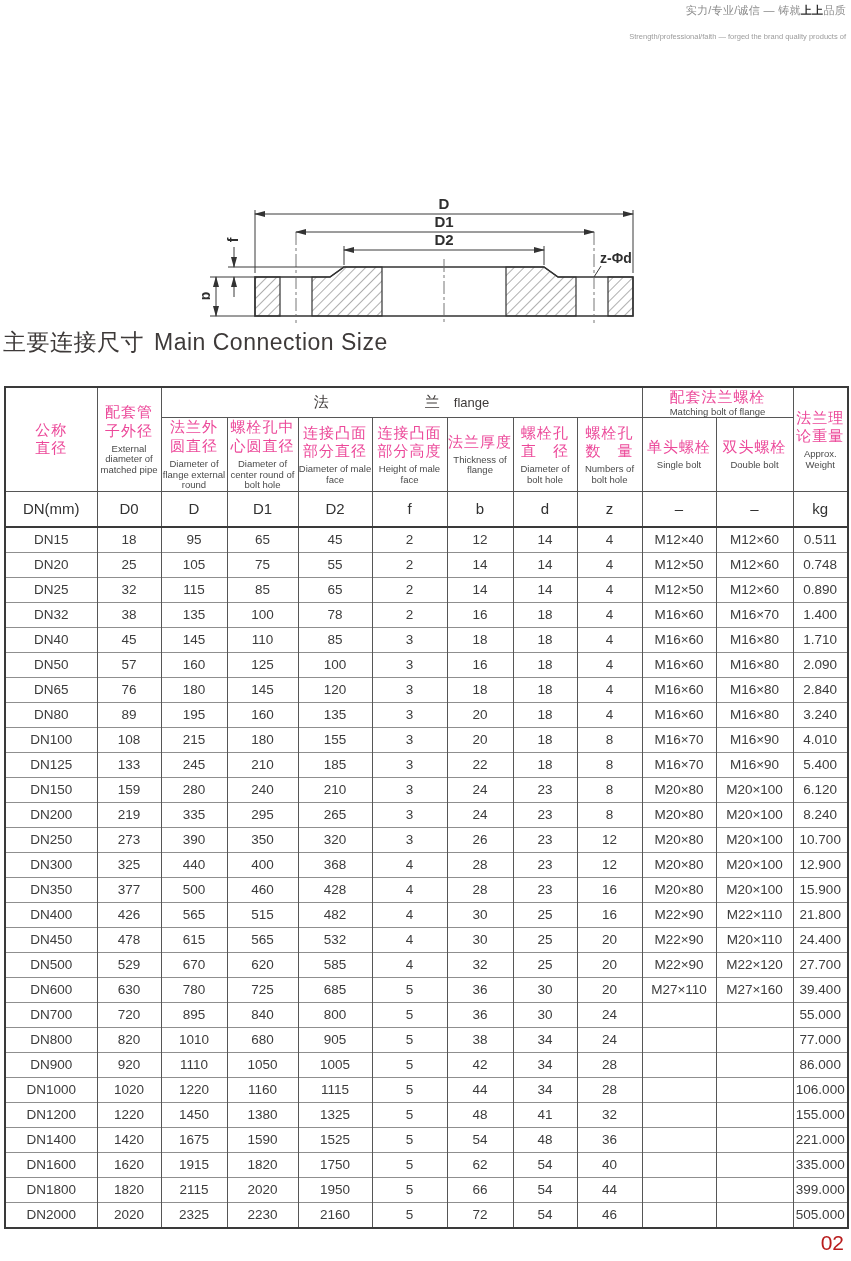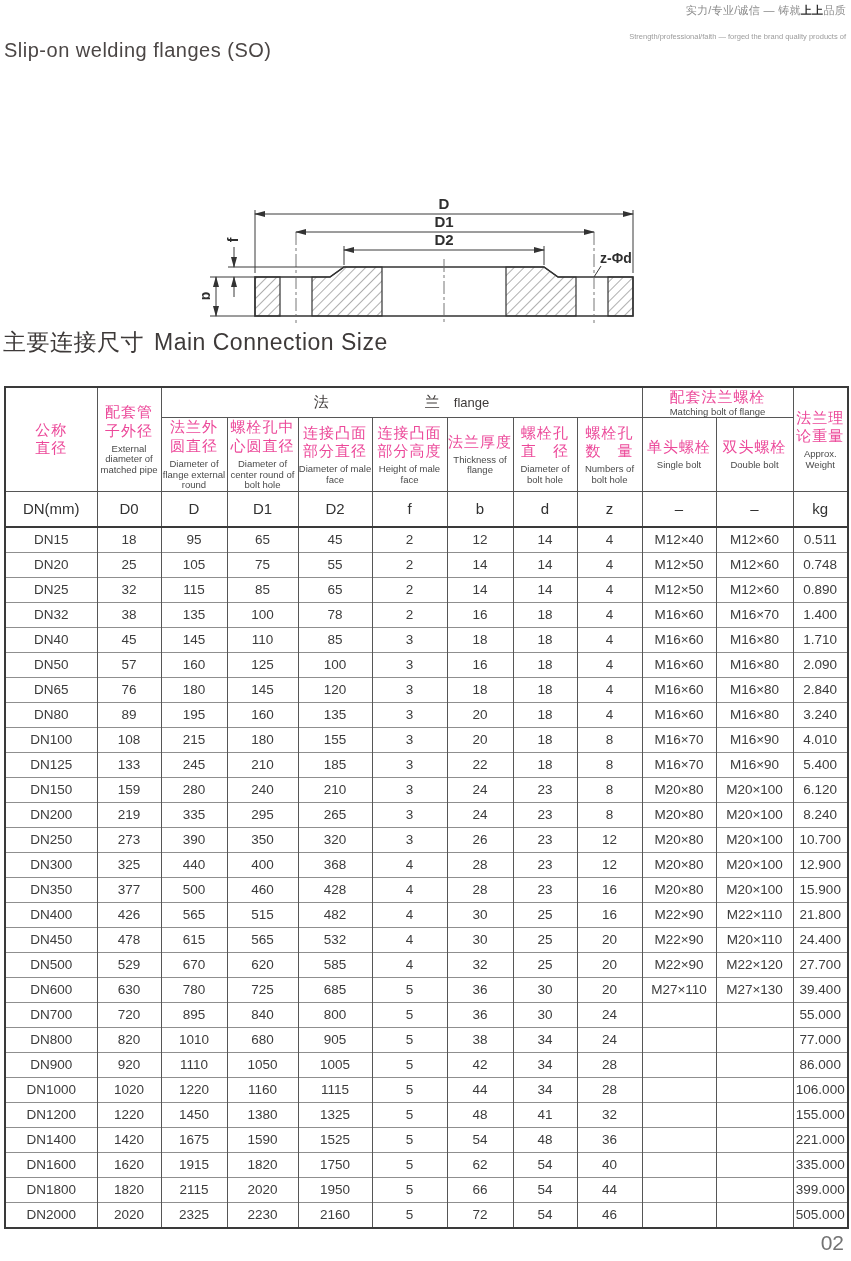--- a/index.html
+++ b/index.html
@@ -39,32 +39,31 @@
   .flange-group { display:flex; justify-content:center; align-items:center; font-size:15px; }
   .flange-group .sp1 { margin-left:96px; }
   .flange-group .sp2 { margin-left:14px; font-size:13px; }
   .symbols-row td { height:34px; font-size:15px; text-align:center; color:#323232;
                     border:1px solid #565656; border-bottom:2px solid #3a3a3a; }
   tbody.data td { height:24px; font-size:13.5px; text-align:center; color:#3c3c3c;
                   border-left:1px solid #565656; border-right:1px solid #565656;
                   border-top:1px solid #8f8f8f; white-space:nowrap; overflow:hidden; }
   tbody.data tr:first-child td { border-top:none; }
   
-  .page-number { position:absolute; top:1231px; right:7px; font-size:21px; color:#737373; }
+  .page-number { position:absolute; top:1231px; right:7px; font-size:21px; color:#b91c1c; }
 </style>
 </head>
 <body>
 
 <div class="brand">
   <div class="slogan"><span>实力/专业/诚信 — 铸就</span><b>上上</b><span>品质</span></div>
   <div class="slogan-en">Strength/professional/faith — forged the brand quality products of</div>
 </div>
 
 <div class="title-block">
-  <div class="title-en">Slip-on welding flanges (SO)</div>
 </div>
 
 <div class="drawing">
 <svg width="448" height="146" viewBox="0 0 448 146" xmlns="http://www.w3.org/2000/svg">
   <defs>
     <pattern id="hatch" width="7" height="7" patternUnits="userSpaceOnUse" patternTransform="rotate(45)">
       <line x1="0" y1="0" x2="0" y2="7" stroke="#5f5f5f" stroke-width="1"></line>
     </pattern>
     <marker id="arr" markerWidth="11" markerHeight="8" refX="10" refY="4" orient="auto-start-reverse" markerUnits="userSpaceOnUse">
       <path d="M0,1 L11,4 L0,7 z" fill="#333"></path>
@@ -485,21 +484,21 @@
         <td>DN600</td>
         <td>630</td>
         <td>780</td>
         <td>725</td>
         <td>685</td>
         <td>5</td>
         <td>36</td>
         <td>30</td>
         <td>20</td>
         <td>M27×110</td>
-        <td>M27×130</td>
+        <td>M27×160</td>
         <td>39.400</td>
       </tr>
       <tr>
         <td>DN700</td>
         <td>720</td>
         <td>895</td>
         <td>840</td>
         <td>800</td>
         <td>5</td>
         <td>36</td>

